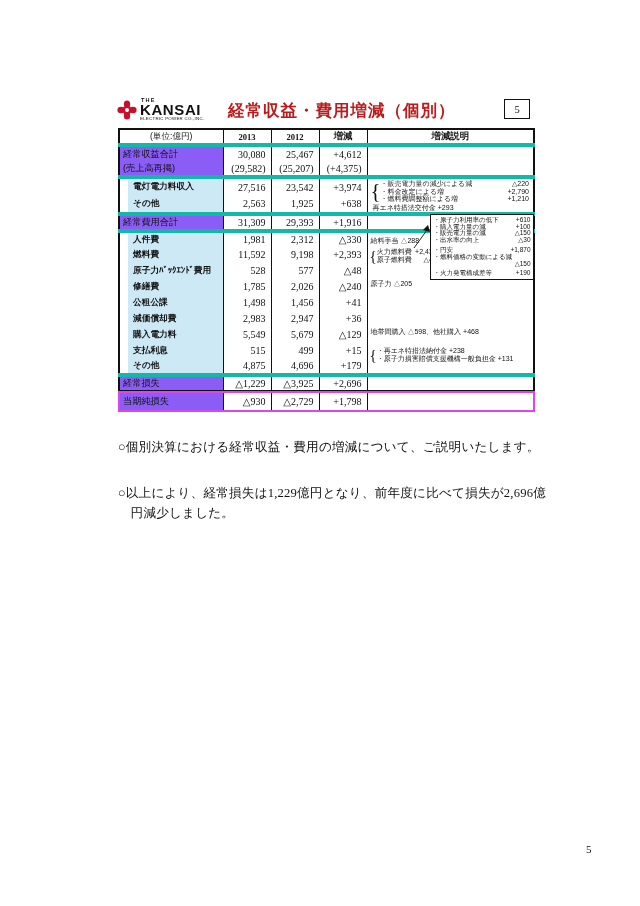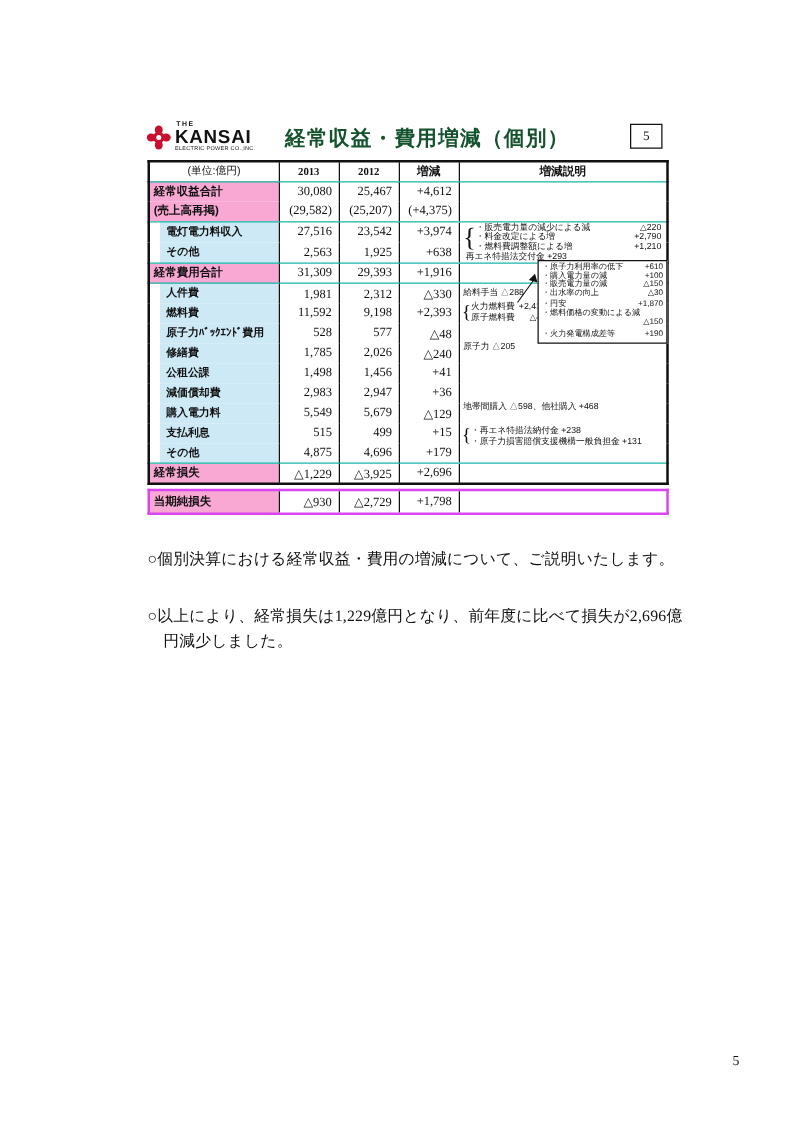--- a/index.html
+++ b/index.html
@@ -6,33 +6,33 @@
   body{width:640px;height:906px;position:relative;background:#fff;color:#111;
        font-family:"Liberation Sans",sans-serif;}
 
   
   .logo{position:absolute;left:117px;top:97px;display:flex;align-items:flex-start;gap:3px;}
   .logo-mark{margin-top:3px;}
   .logo-the{font-size:5.5px;font-weight:bold;letter-spacing:1.2px;line-height:6px;margin-left:1px;}
   .logo-name{font-weight:bold;font-size:15px;letter-spacing:0.6px;line-height:13px;}
   .logo-sub{font-size:4.4px;letter-spacing:0.25px;line-height:5px;}
   .title{position:absolute;left:228px;top:100px;font-size:16.5px;font-weight:bold;
-         color:#14532d;letter-spacing:1px;white-space:nowrap;}
+         color:#b91c1c;letter-spacing:1px;white-space:nowrap;}
   .slide-num{position:absolute;left:504px;top:99px;width:24px;height:18px;border:1px solid #111;
          display:flex;align-items:center;justify-content:center;
          font-family:"Liberation Serif",serif;font-size:10.5px;}
 
   
   table.main{position:absolute;left:118px;top:128px;width:415px;border-collapse:collapse;
              table-layout:fixed;border:2px solid #111;}
   table.main tr{height:16px;}
   td{padding:0;vertical-align:middle;font-size:9px;overflow:visible;}
   .vr{border-right:1px solid #111;}
-  .bb{border-bottom:1px solid #14b8a6;}
-  .lblM{background:#f9a8d4;font-weight:bold;padding-left:3px;font-size:9.2px;white-space:nowrap;}
+  .bb{border-bottom:4px solid #14b8a6;}
+  .lblM{background:#8b5cf6;font-weight:normal;padding-left:3px;font-size:9.2px;white-space:nowrap;}
   .lblS{background:linear-gradient(to right,#fff 0,#fff 8px,#cde9f6 8px);
         font-weight:bold;padding-left:13px;font-size:8.7px;white-space:nowrap;}
   .num{font-family:"Liberation Serif",serif;font-size:10px;text-align:right;padding-right:5px;white-space:nowrap;}
   .hy{font-family:Liberation Serif, serif;font-weight:bold;font-size:8.6px;text-align:center;}
   .hj{font-weight:bold;font-size:9.4px;text-align:center;}
   .hu{font-size:8.6px;text-align:center;}
 
   
   .desc{position:relative;font-size:7px;vertical-align:top;}
   .descpad{padding:1px 2px 0 3px;}

